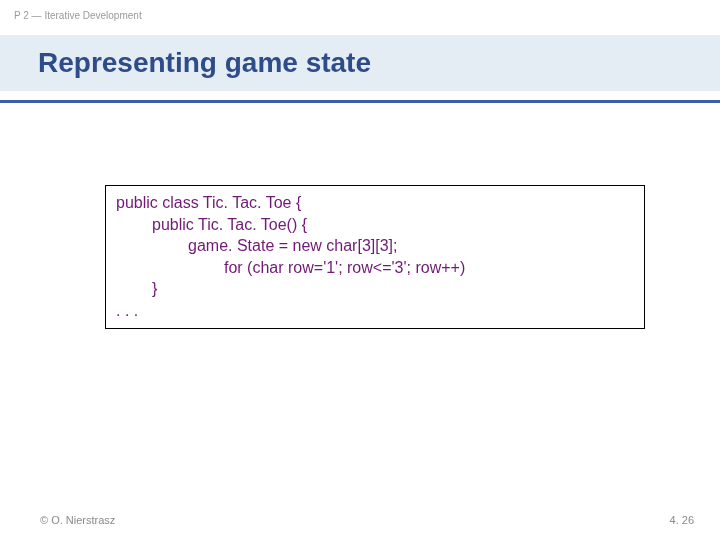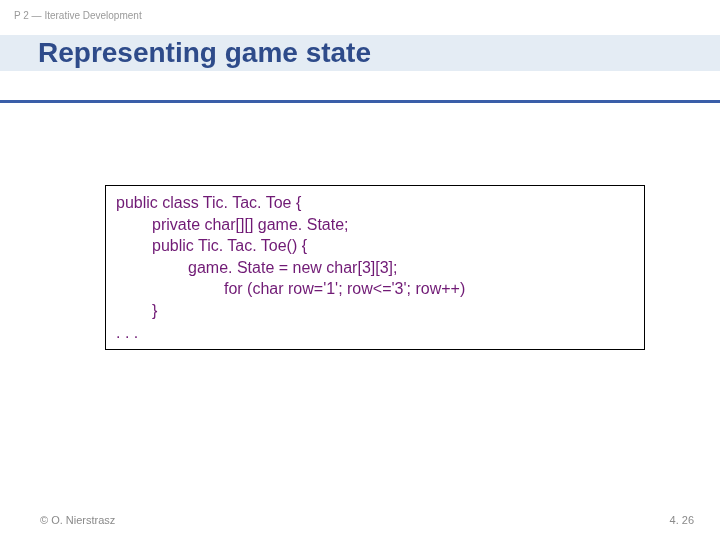--- a/index.html
+++ b/index.html
@@ -1,19 +1,19 @@
 <!DOCTYPE html>
 <html><head>
 <meta charset="utf-8">
 <style>
   * { margin: 0; padding: 0; box-sizing: border-box; }
   html, body { width: 720px; height: 540px; font-family: Arial, Helvetica, sans-serif; background: #fff; }
   .slide { width: 720px; height: 540px; position: relative; }
   .header-label { position: absolute; top: 10px; left: 14px; font-size: 10px; color: #9a9a9a; }
-  .title-bar { position: absolute; top: 35px; left: 0; width: 720px; height: 36px; background: #e4ecf4; display: flex; align-items: center; }
+  .title-bar { position: absolute; top: 35px; left: 0; width: 720px; height: 56px; background: #e4ecf4; display: flex; align-items: center; }
   .title-bar h1 { color: #2e4b8a; font-size: 28px; font-weight: bold; margin-left: 38px; font-family: Arial, Helvetica, sans-serif; }
   .blue-rule { position: absolute; top: 100px; left: 0; width: 720px; height: 3px; background: #3a5ea8; }
   .code-box { position: absolute; top: 185px; left: 105px; width: 540px; border: 1px solid #000; padding: 6px 10px 6px 10px; font-family: Arial, Helvetica, sans-serif; font-size: 16px; line-height: 1.35; color: #701a75; }
   .code-box .l1 { padding-left: 0; }
   .code-box .l2 { padding-left: 36px; }
   .code-box .l3 { padding-left: 72px; }
   .code-box .l4 { padding-left: 108px; }
   .code-box .l5 { padding-left: 144px; }
   .copyright { position: absolute; bottom: 14px; left: 40px; font-size: 11px; color: #8a8a8a; }
   .pagenum { position: absolute; bottom: 14px; right: 26px; font-size: 11px; color: #8a8a8a; }
@@ -25,21 +25,20 @@
 
   <div class="header-label">P 2 — Iterative Development</div>
 
   <div class="title-bar">
     <h1>Representing game state</h1>
   </div>
   <div class="blue-rule"></div>
 
   <div class="code-box">
     <div class="l1">public class Tic. Tac. Toe {</div>
-    <div class="l2">private char[][] game. State;</div>
     <div class="l2">public Tic. Tac. Toe() {</div>
     <div class="l3">game. State = new char[3][3];</div>
     <div class="l4">for (char row='1'; row&lt;='3'; row++)</div>
     <div class="l2">}</div>
     <div class="l1">. . .</div>
   </div>
 
   <div class="copyright">© O. Nierstrasz</div>
   <div class="pagenum">4. 26</div>
 

